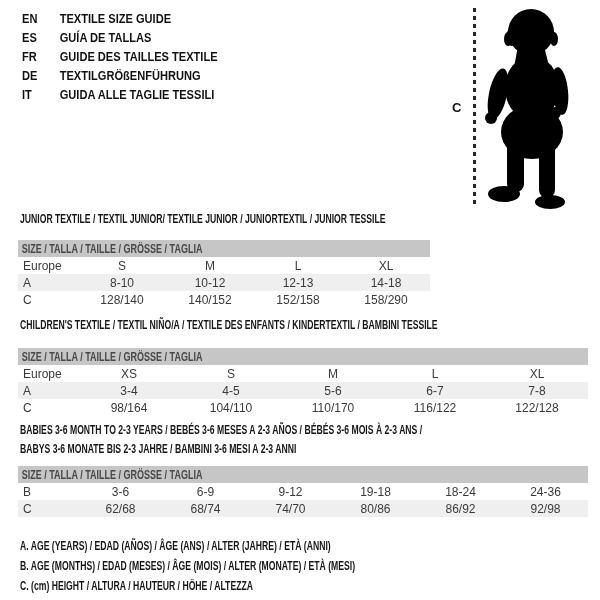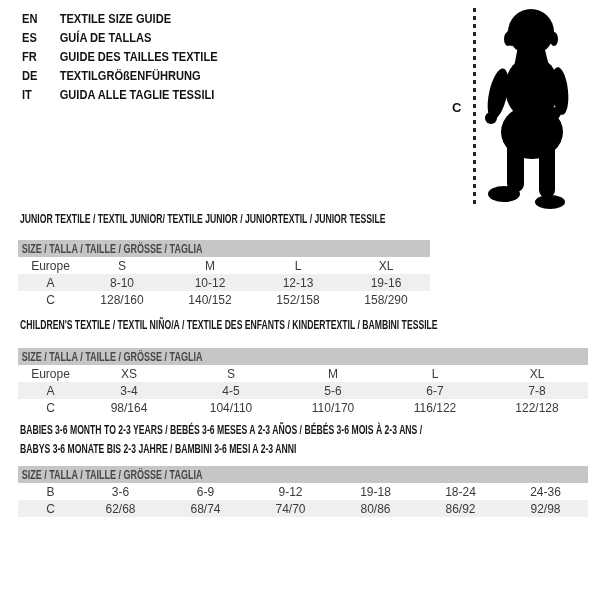--- a/index.html
+++ b/index.html
@@ -30,21 +30,21 @@
   
   .size-table{position:absolute;left:18px;}
   #table-0{top:240px;width:412px;}
   #table-1{top:348px;width:570px;}
   #table-2{top:466px;width:570px;}
   .size-bar{height:17px;background:#c6c6c6;display:flex;align-items:center;}
   .size-bar span{padding-left:5px;font-size:12px;font-weight:700;color:#474747;
                  transform:scaleX(0.75);transform-origin:0 0;white-space:nowrap;}
   .trow{display:flex;height:17px;align-items:center;font-size:12px;color:#3a3a3a;}
   .trow.stripe{background:#efefef;}
-  .tlabel{flex:0 0 55px;width:55px;padding-left:5px;text-align:center;}
+  .tlabel{flex:0 0 55px;width:55px;padding-left:5px;}
   .tcell{flex:1;text-align:center;}
 
   
   .footnotes{position:absolute;left:20px;top:536px;}
   .foot-line{font-weight:700;font-size:12px;line-height:20px;color:#161616;
              transform:scaleX(0.72);transform-origin:0 0;white-space:nowrap;}
 </style>
 </head>
 <body>
 
@@ -116,25 +116,25 @@
           <div class="tcell">S</div>
           <div class="tcell">M</div>
           <div class="tcell">L</div>
           <div class="tcell">XL</div>
         </div>
         <div class="trow stripe">
           <div class="tlabel">A</div>
           <div class="tcell">8-10</div>
           <div class="tcell">10-12</div>
           <div class="tcell">12-13</div>
-          <div class="tcell">19-16</div>
+          <div class="tcell">14-18</div>
         </div>
         <div class="trow">
           <div class="tlabel">C</div>
-          <div class="tcell">128/160</div>
+          <div class="tcell">128/140</div>
           <div class="tcell">140/152</div>
           <div class="tcell">152/158</div>
           <div class="tcell">158/290</div>
         </div>
       </div>
   </div>
   <div class="size-table" id="table-1">
     <div class="size-bar">
         <span>SIZE / TALLA / TAILLE / GRÖSSE / TAGLIA</span>
       </div>
@@ -184,14 +184,19 @@
           <div class="tcell">62/68</div>
           <div class="tcell">68/74</div>
           <div class="tcell">74/70</div>
           <div class="tcell">80/86</div>
           <div class="tcell">86/92</div>
           <div class="tcell">92/98</div>
         </div>
       </div>
   </div>
 
+  <div class="footnotes">
+      <div class="foot-line">A. AGE (YEARS) / EDAD (AÑOS) / ÂGE (ANS) / ALTER (JAHRE) / ETÀ (ANNI)</div>
+      <div class="foot-line">B. AGE (MONTHS) / EDAD (MESES) / ÂGE (MOIS) / ALTER (MONATE) / ETÀ (MESI)</div>
+      <div class="foot-line">C. (cm) HEIGHT / ALTURA / HAUTEUR / HÖHE / ALTEZZA</div>
+    </div>
 
 </div>
 
 </body></html>

